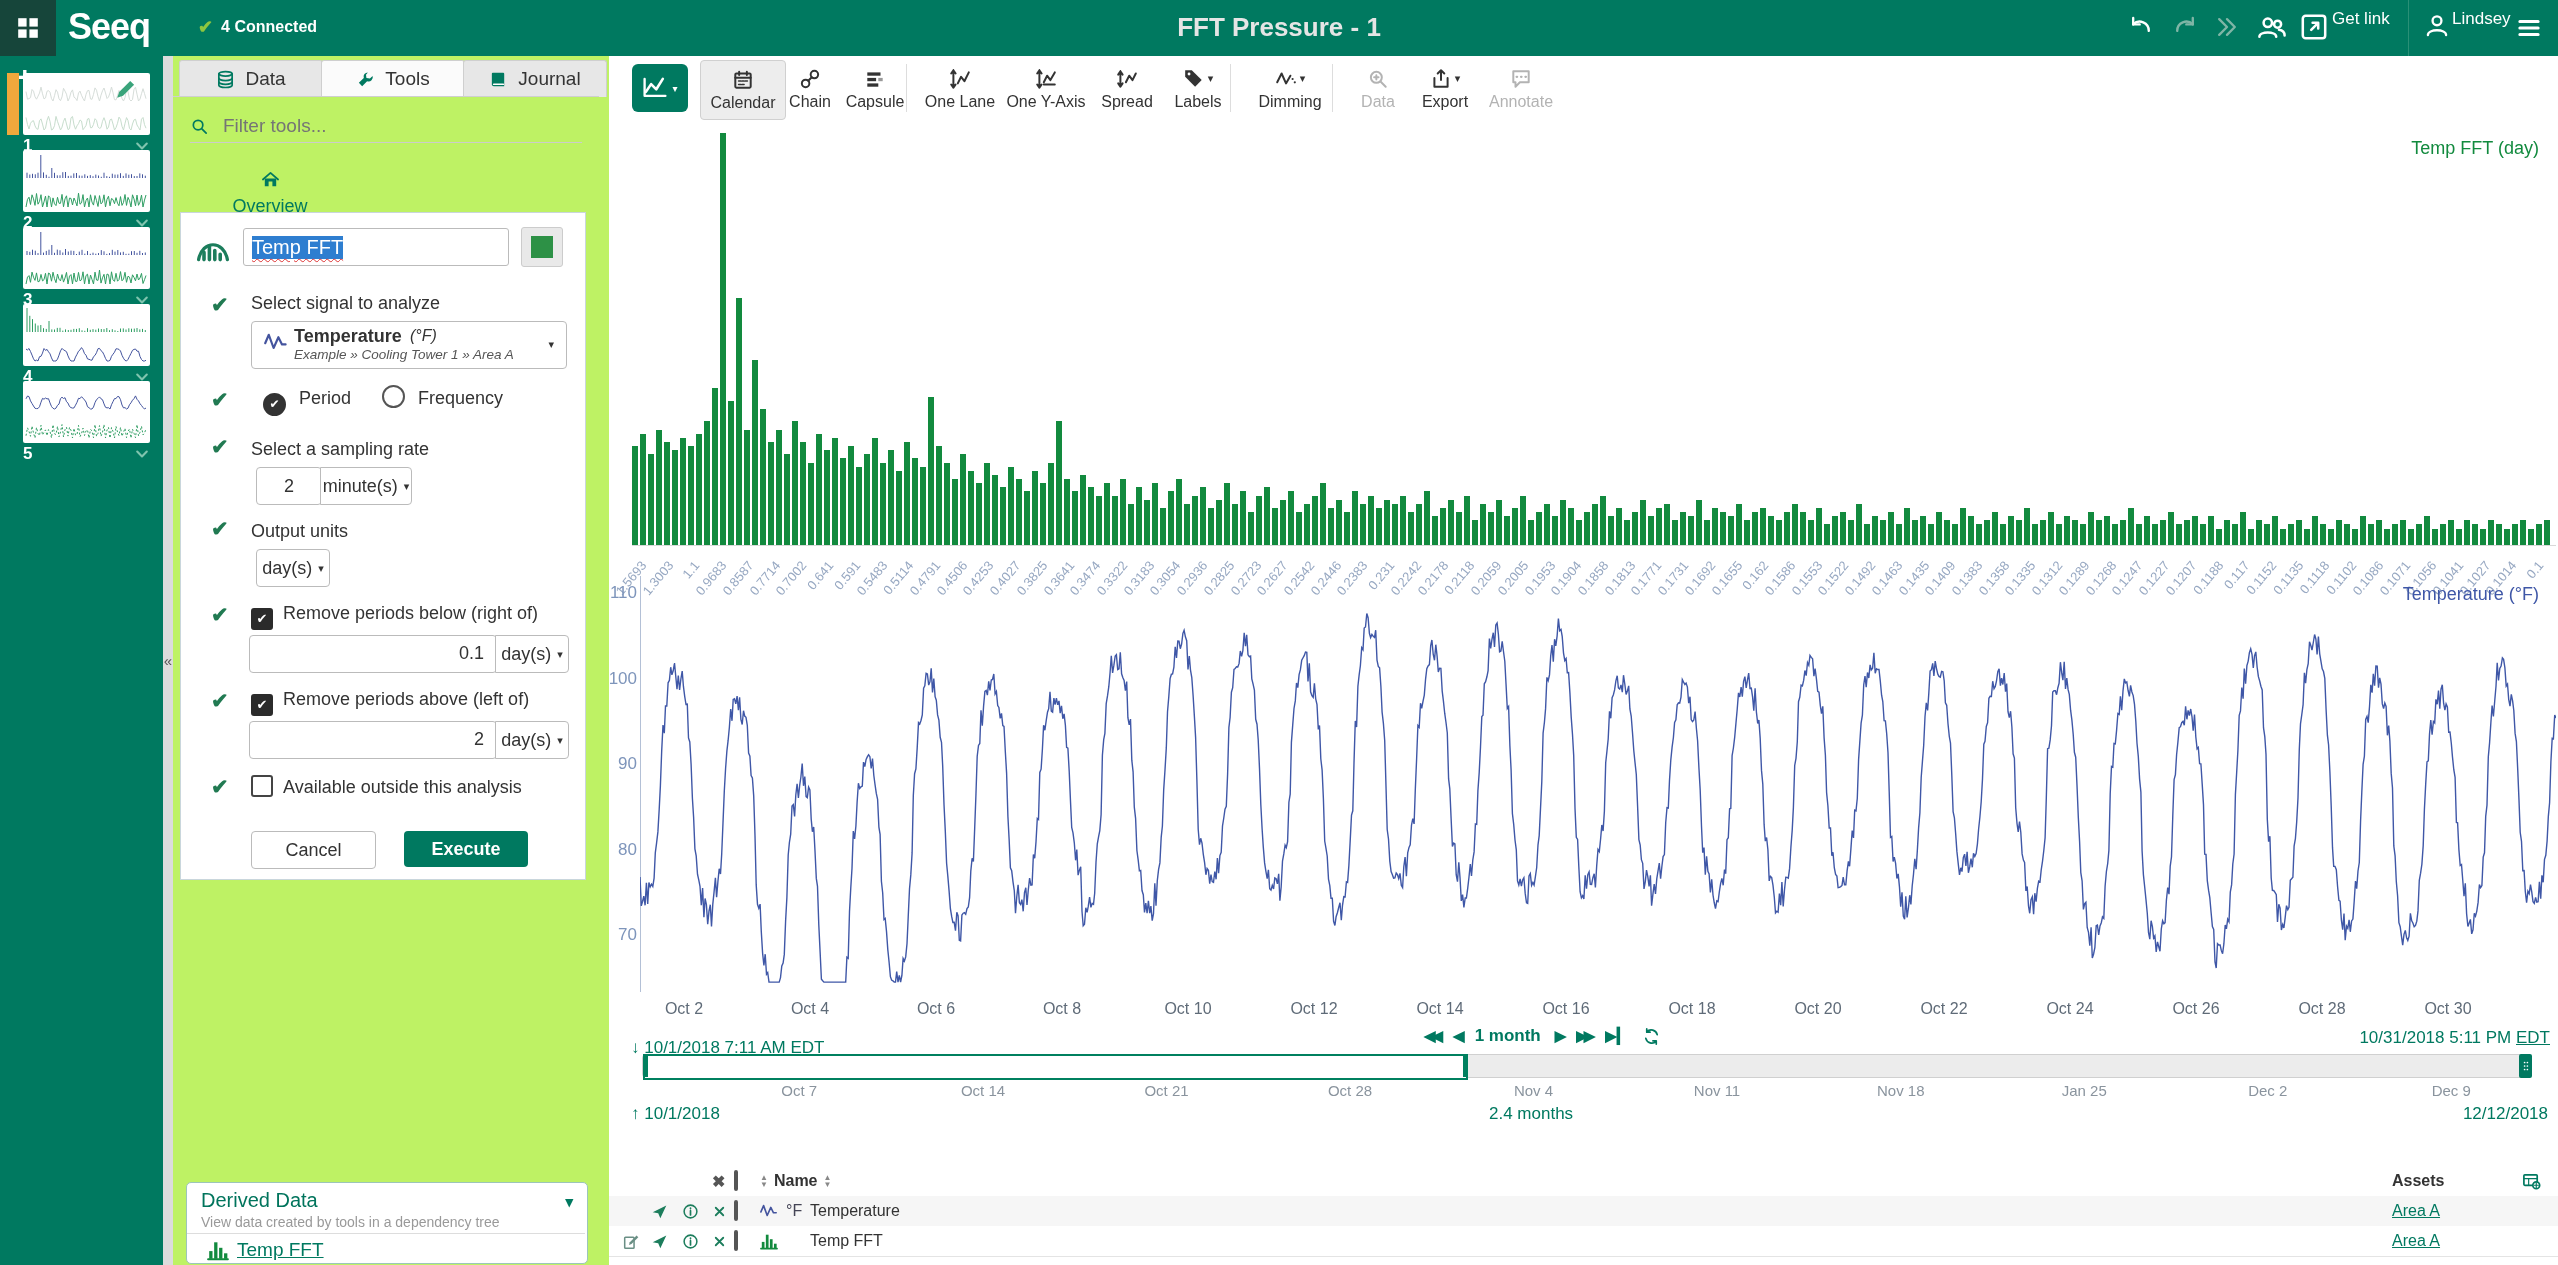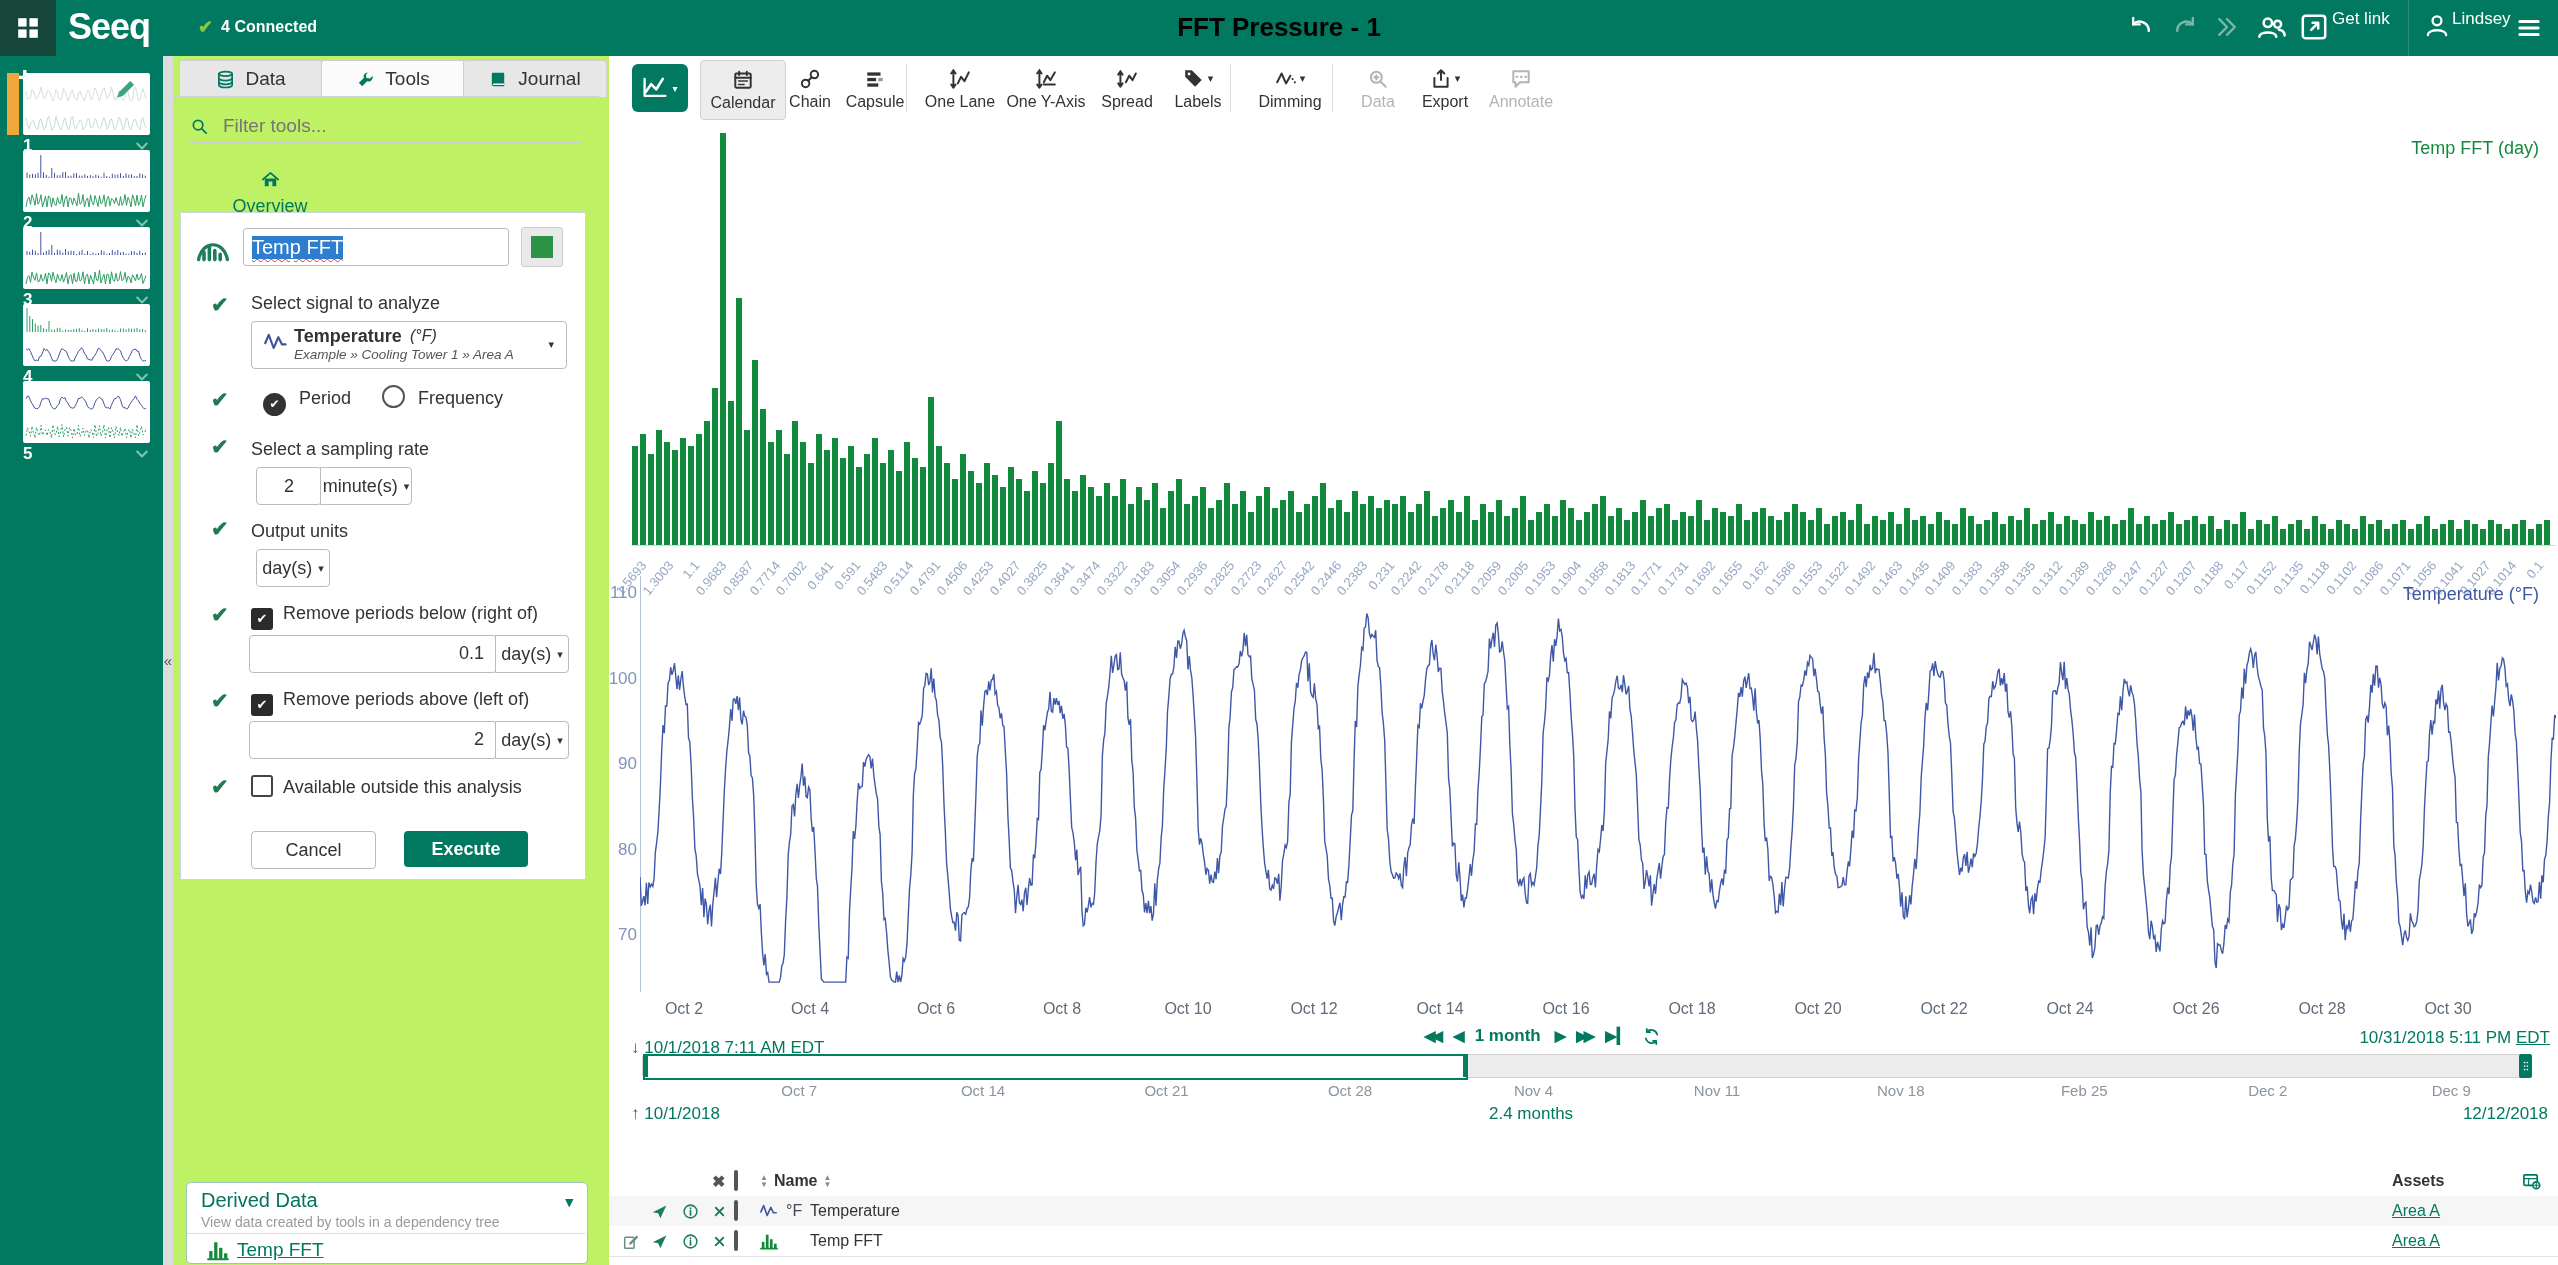--- a/index.html
+++ b/index.html
@@ -3,21 +3,21 @@
 <meta charset="utf-8">
 <style>
   html,body{margin:0;padding:0;background:#e8e8e8;}
   #app{position:relative;width:2558px;height:1265px;background:#f5f5f5;font-family:"Liberation Sans",sans-serif;overflow:hidden;color:#333;}
   
   #topbar{position:absolute;left:0;top:0;width:2558px;height:56px;background:#007960;}
   #logo-square{position:absolute;left:0;top:0;width:56px;height:56px;background:#16453a;display:flex;align-items:center;justify-content:center;}
   #seeq-logo{position:absolute;left:68px;top:6px;color:#fff;font-size:36px;font-weight:bold;letter-spacing:-1px;}
   #conn{position:absolute;left:198px;top:16px;color:#fff;font-size:16px;font-weight:bold;display:flex;gap:8px;align-items:center;}
   #conn .chk{color:#8dc63f;font-size:18px;}
-  #doc-title{position:absolute;left:0;top:12px;width:2558px;text-align:center;color:#000000;font-size:26px;font-weight:bold;}
+  #doc-title{position:absolute;left:0;top:12px;width:2558px;text-align:center;color:#e5e5e5;font-size:26px;font-weight:bold;}
   .tb-ic{position:absolute;top:12px;cursor:pointer;}
   #tb-divider{position:absolute;left:2408px;top:0;width:1px;height:56px;background:#2a9077;}
   .tb-label{color:#fff;font-size:17px;}
   
   #wsstrip{position:absolute;left:0;top:56px;width:163px;height:1209px;background:#007960;}
   #ws-add{position:absolute;left:16px;top:4px;color:#fff;font-size:30px;font-weight:bold;cursor:pointer;}
   .thumb{position:absolute;left:23px;width:127px;height:62px;background:#fff;border-radius:2px;cursor:pointer;overflow:hidden;}
   .thumb-label{position:absolute;left:23px;width:127px;height:18px;color:#fff;font-size:17px;font-weight:bold;display:flex;justify-content:space-between;align-items:center;}
   .active-bar{position:absolute;left:7px;width:12px;background:#f0a83c;}
   .pencil-ov{position:absolute;}
@@ -944,21 +944,21 @@
         </div>
     </div>
     <div id="rticks">
         <span style="left:8.33%">Oct 7</span>
         <span style="left:18.06%">Oct 14</span>
         <span style="left:27.78%">Oct 21</span>
         <span style="left:37.50%">Oct 28</span>
         <span style="left:47.22%">Nov 4</span>
         <span style="left:56.94%">Nov 11</span>
         <span style="left:66.67%">Nov 18</span>
-        <span style="left:76.39%">Feb 25</span>
+        <span style="left:76.39%">Jan 25</span>
         <span style="left:86.11%">Dec 2</span>
         <span style="left:95.83%">Dec 9</span>
       </div>
 
     <div id="inv-row">
       <span class="grn" style="position:absolute;left:22px"><span>↑</span> <span>10/1/2018</span></span>
       <span class="grn" style="position:absolute;left:880px">2.4 months</span>
       <span class="grn" style="position:absolute;right:10px">12/12/2018</span>
     </div>
 

